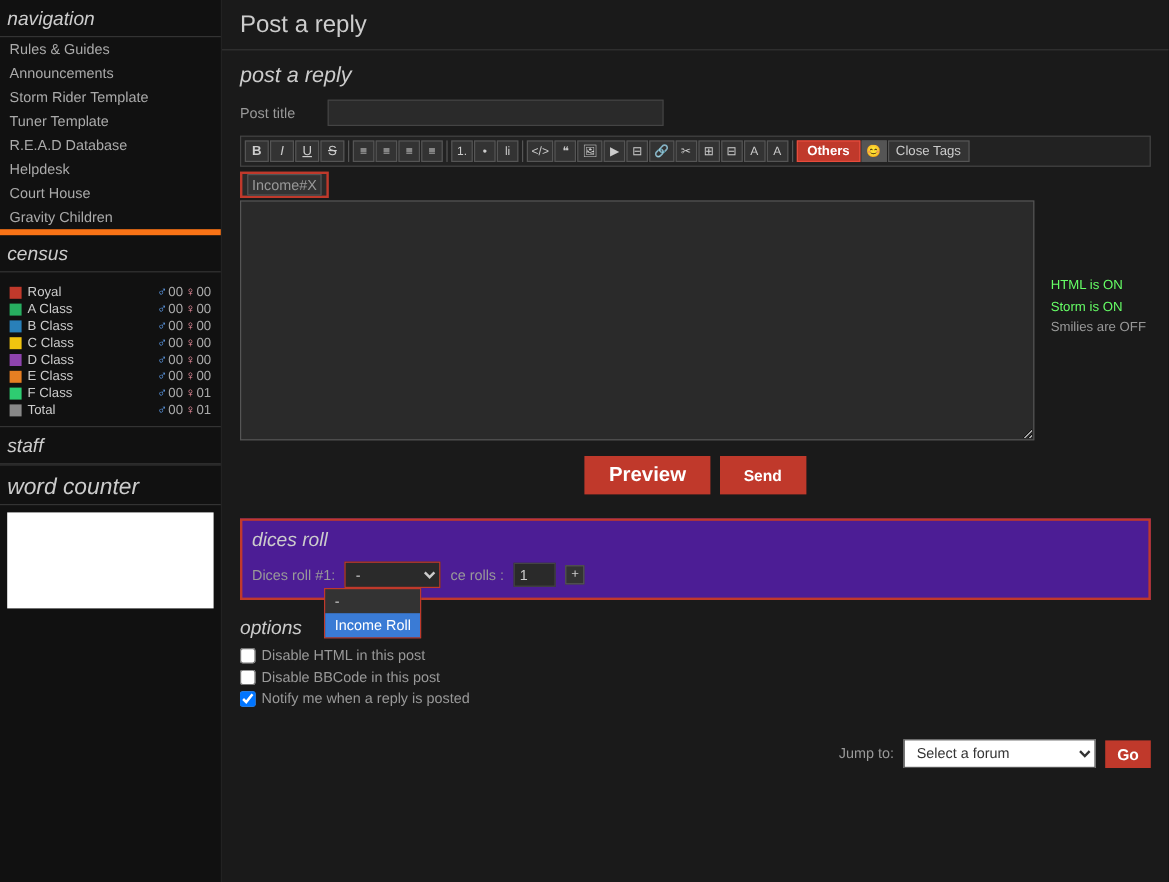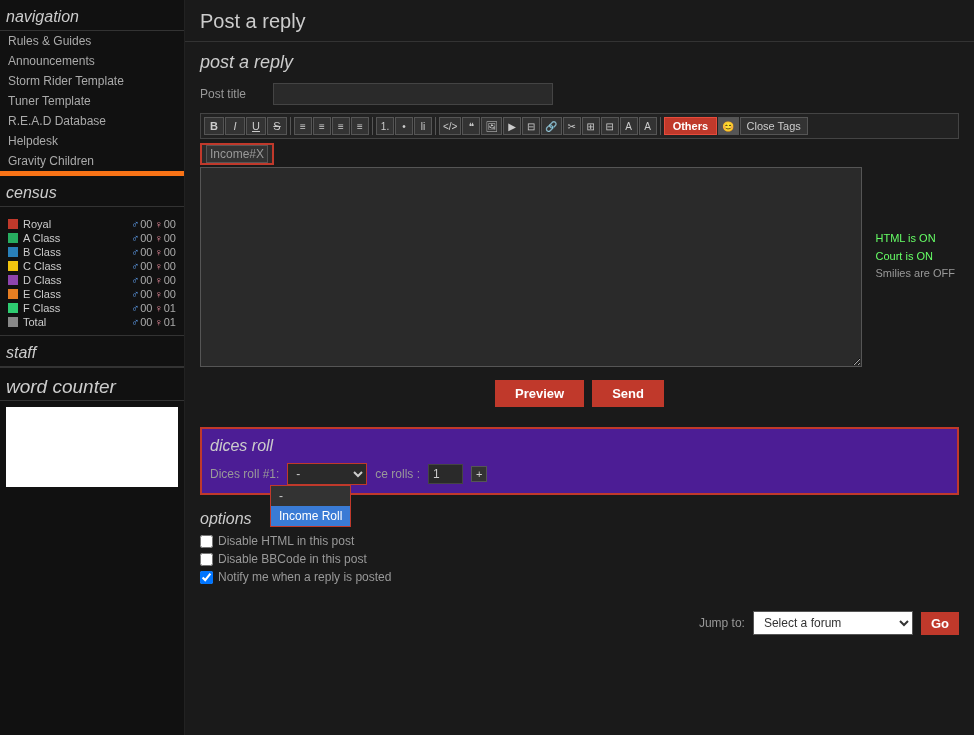--- a/index.html
+++ b/index.html
@@ -264,21 +264,21 @@
       margin-top: 10px;
       justify-content: center;
     }
 
     .preview-btn {
       background: #c0392b;
       border: none;
       color: #fff;
       padding: 6px 20px;
       cursor: pointer;
-      font-size: 13px;
+      font-size: 17px;
       font-weight: bold;
     }
 
     .send-btn {
       background: #c0392b;
       border: none;
       color: #fff;
       padding: 6px 20px;
       cursor: pointer;
       font-size: 13px;
@@ -448,20 +448,21 @@
 
 <div id="sidebar">
   <div class="sidebar-section-title">navigation</div>
   <div>
     <a class="sidebar-nav-item">Rules &amp; Guides</a>
     <a class="sidebar-nav-item">Announcements</a>
     <a class="sidebar-nav-item">Storm Rider Template</a>
     <a class="sidebar-nav-item">Tuner Template</a>
     <a class="sidebar-nav-item">R.E.A.D Database</a>
     <a class="sidebar-nav-item">Helpdesk</a>
+    <a class="sidebar-nav-item">Court House</a>
     <a class="sidebar-nav-item">Gravity Children</a>
   </div>
 
   <div class="census-title">census</div>
   <div class="sidebar-census">
 
     <div class="census-row">
       <span class="census-dot" style="background:#c0392b;"></span>
       <span class="census-label">Royal</span>
       <span class="census-male">
@@ -617,21 +618,21 @@
 
     <div class="editor-wrapper">
       <div class="editor-area-container">
         <div class="editor-input-highlight">
           <span class="income-tag">Income#X</span>
         </div>
         <textarea class="editor-textarea" style=""></textarea>
       </div>
       <div class="editor-status">
         <div><span class="status-on">HTML is ON</span></div>
-        <div><span class="status-on">Court is ON</span></div>
+        <div><span class="status-on">Storm is ON</span></div>
         <div>Smilies are OFF</div>
       </div>
     </div>
 
     <div class="action-buttons">
       <button class="preview-btn">Preview</button>
       <button class="send-btn">Send</button>
     </div>
   </div>
 

